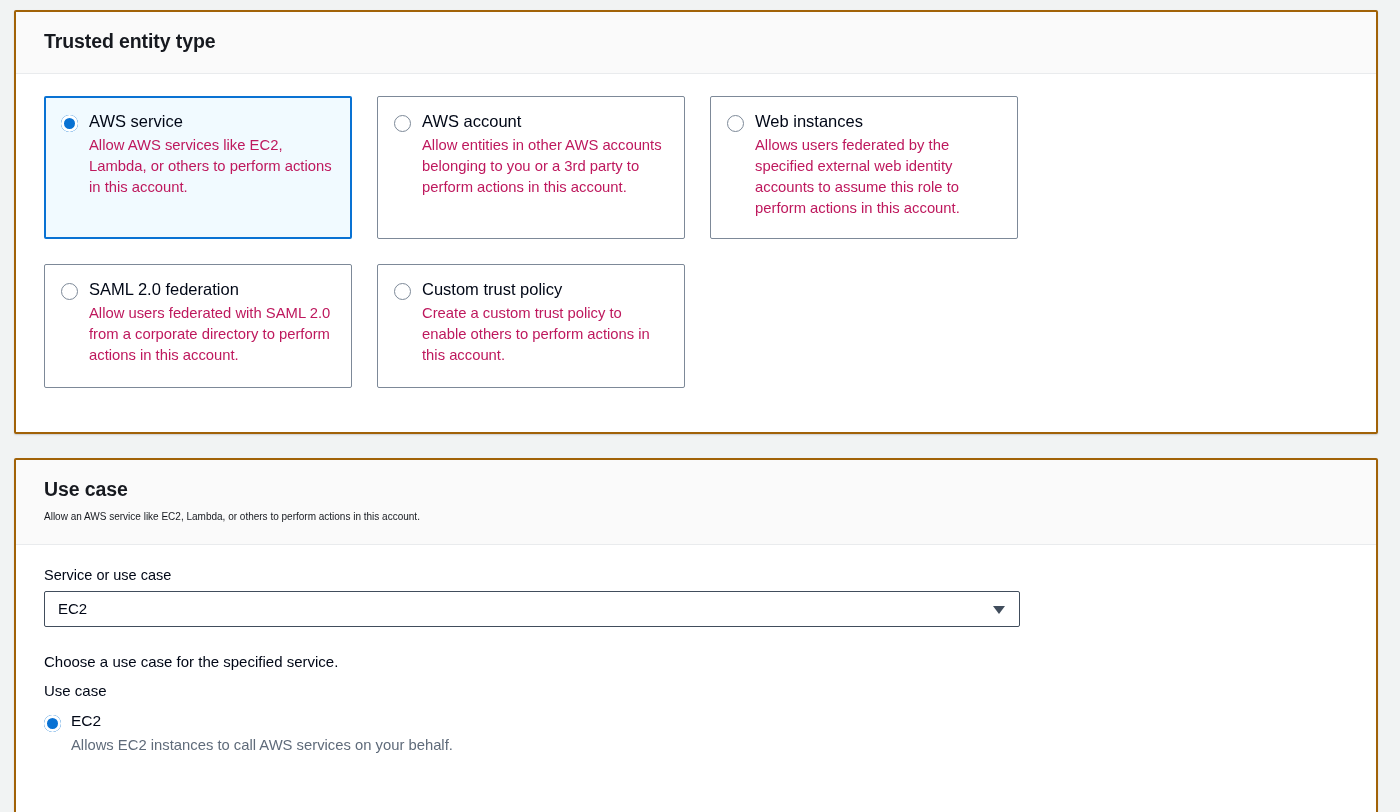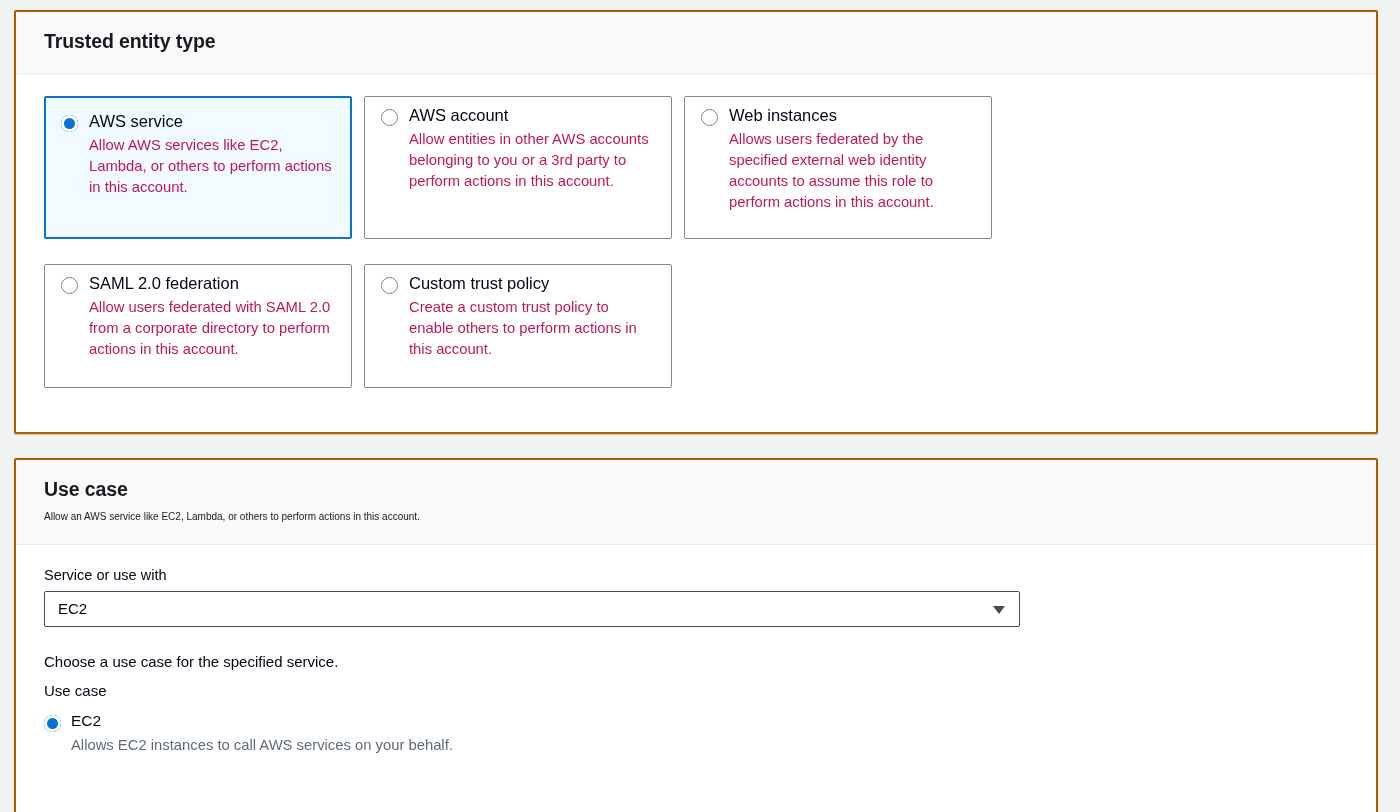--- a/index.html
+++ b/index.html
@@ -43,30 +43,30 @@
     color: #16191f;
     margin: 9px 0 0 0;
     line-height: 1.35;
   }
   .panel-body { padding: 22px 28px 0 28px; }
 
   
   .card-grid {
     display: flex;
     flex-wrap: wrap;
-    gap: 25px 12px;
+    gap: 25px 25px;
     width: 1000px;
   }
   .entity-card {
     width: 308px;
     min-height: 143px;
     background: #ffffff;
     border: 1px solid #7d8998;
     border-radius: 2px;
-    padding: 8px 16px 16px 16px;
+    padding: 14px 16px 16px 16px;
     display: flex;
     gap: 11px;
     align-items: flex-start;
     cursor: pointer;
   }
   .entity-card.selected {
     background: #f1faff;
     border: 2px solid #0972d3;
     padding: 13px 15px 15px 15px;
   }
@@ -225,21 +225,21 @@
     </div>
   </section>
 
   <section class="panel" id="panel-use-case">
     <div class="panel-header">
       <h2 class="panel-title">Use case</h2>
       <p class="panel-subtitle">Allow an AWS service like EC2, Lambda, or others to perform actions in this account.</p>
     </div>
     <div class="panel-body">
 
-      <p class="field-label">Service or use with</p>
+      <p class="field-label">Service or use case</p>
 
       <div class="select-box">
         <span class="select-value">EC2</span>
         <span class="caret"></span>
       </div>
 
       <p class="helper-text">Choose a use case for the specified service.</p>
       <p class="usecase-legend">Use case</p>
 
       <div class="usecase-option">

